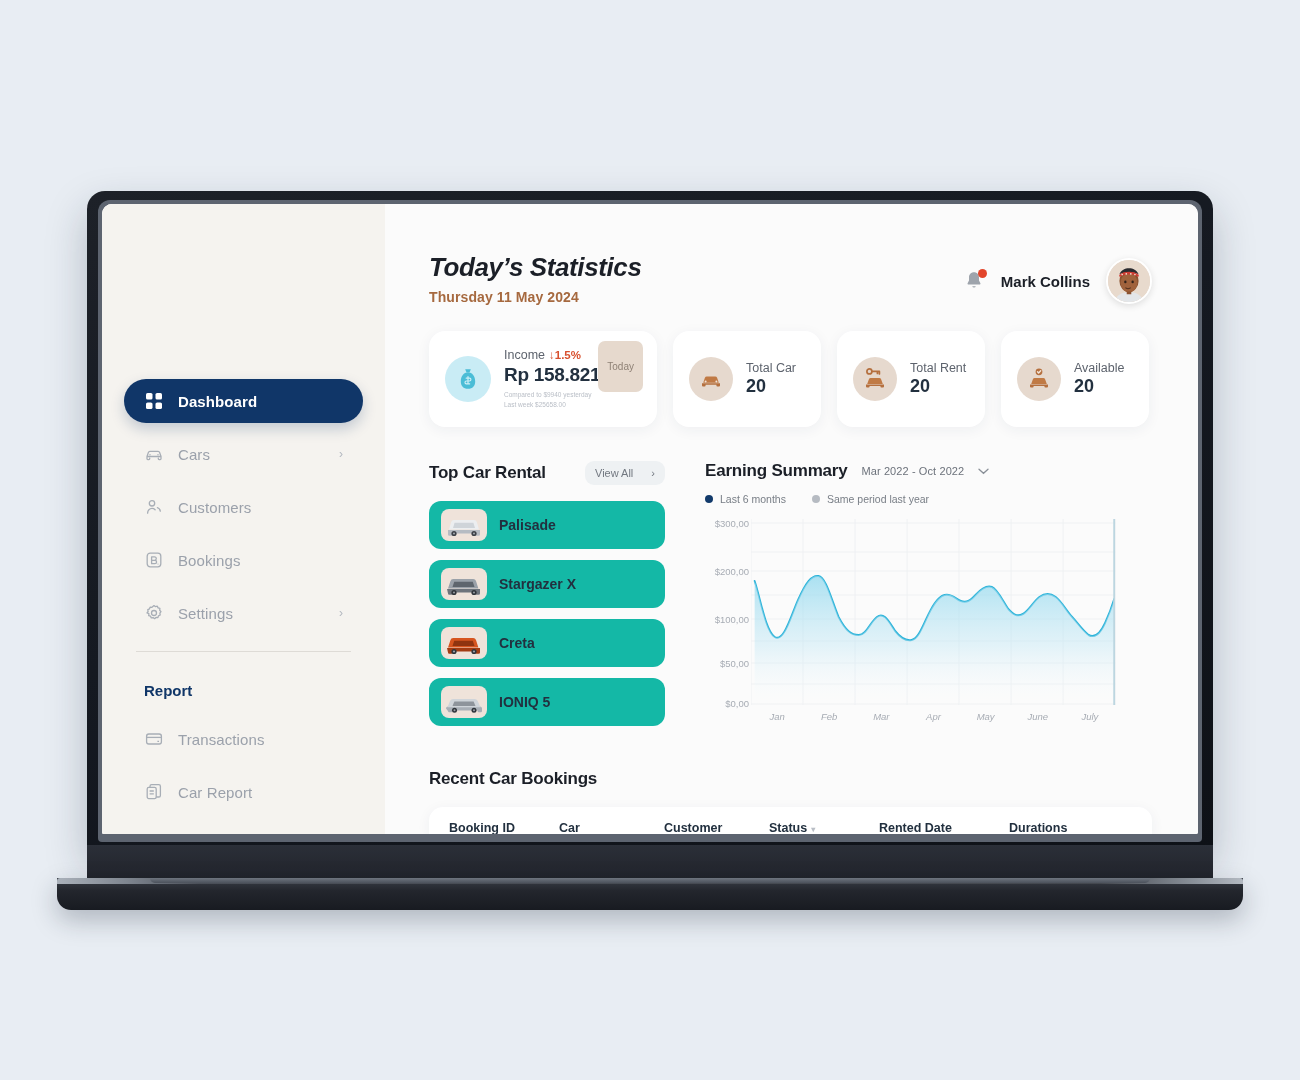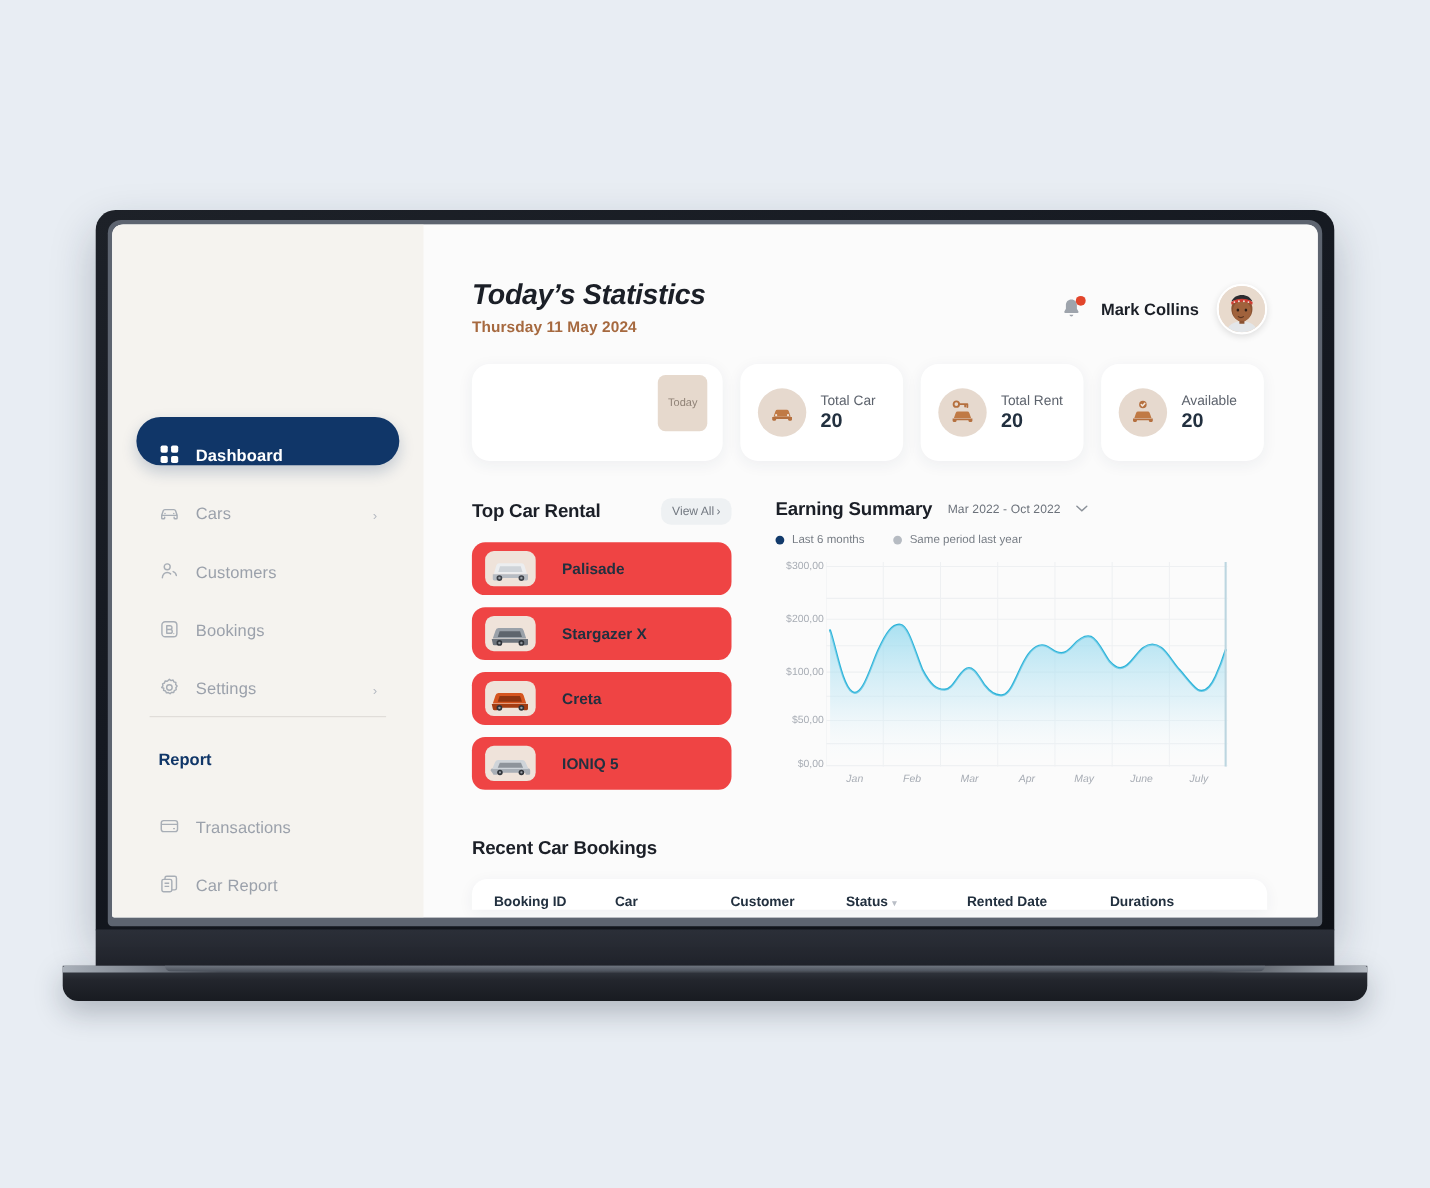--- a/index.html
+++ b/index.html
@@ -60,21 +60,21 @@
   .app { position: absolute; inset: 0; display: flex; background: #fbfbfb; }
 
   
   .sidebar {
     width: 283px; flex: 0 0 283px; height: 100%;
     background: #f5f3ef;
     padding: 175px 22px 0 22px;
     position: relative;
   }
   .nav-item {
-    display: flex; align-items: flex-end; gap: 14px;
+    display: flex; align-items: center; gap: 14px;
     height: 44px; padding: 0 20px; border-radius: 22px;
     color: #9ba1ab; font-size: 15px; letter-spacing: .1px;
     margin-bottom: 9px; cursor: pointer;
   }
   .nav-item.active {
     background: #103668; color: #ffffff; font-weight: bold;
     box-shadow: 0 6px 14px rgba(16,54,104,.22);
   }
   .nav-item .nv-ico { width: 20px; height: 20px; flex: 0 0 20px; display: flex; align-items: center; justify-content: center; }
   .nav-item .nv-label { flex: 1; }
@@ -121,27 +121,27 @@
   .mini-value { font-size: 18px; font-weight: bold; color: #22303f; margin-top: 1px; }
 
   
   .lower { display: flex; gap: 40px; margin-top: 34px; }
   .col-left { width: 236px; flex: 0 0 236px; }
   .col-right { flex: 1; }
 
   .sect-head { display: flex; align-items: center; justify-content: space-between; margin-bottom: 16px; }
   .sect-title { font-size: 17px; font-weight: bold; color: #1b1f27; letter-spacing: -.2px; }
   .view-all {
-    display: flex; align-items: center; gap: 2px;
+    display: flex; align-items: center; gap: 18px;
     background: #eef1f3; border-radius: 9px; padding: 6px 10px;
     font-size: 11px; color: #727880; cursor: pointer;
   }
   .car-row {
-    display: flex; align-items: center; gap: 24px;
-    background: #ef4444; border-radius: 12px;
+    display: flex; align-items: center; gap: 12px;
+    background: #14b8a6; border-radius: 12px;
     padding: 8px 12px; margin-bottom: 11px; cursor: pointer;
   }
   .car-thumb { width: 46px; height: 32px; flex: 0 0 46px; border-radius: 8px; background: #efe3da; position: relative; overflow: hidden; }
   .car-name { font-size: 14px; font-weight: bold; color: #22303f; }
 
   .earn-head { display: flex; align-items: center; gap: 14px; }
   .earn-range { font-size: 11px; color: #6c727b; letter-spacing: .1px; }
   .earn-chev { font-size: 10px; color: #8a9098; cursor: pointer; }
   .legend { display: flex; gap: 26px; margin-top: 12px; }
   .lg { display: flex; align-items: center; gap: 7px; font-size: 10.5px; color: #787e86; }
@@ -295,20 +295,40 @@
                 <path d="M20.5 34.5h5v3h-5z" fill="#8a5231"></path>
               </svg>
             </div>
           </div>
         </div>
 
         <div class="stats-row">
 
           <div class="card income-card">
             <div class="today-badge">Today</div>
+            <div class="income-body">
+              <div class="income-circle">
+                <svg width="22" height="24" viewBox="0 0 22 24">
+                  <path d="M8.2 2.2h5.6l-1.2 3.1H9.4z" fill="#4bbdd6"></path>
+                  <path d="M11 5.3c4.2 0 7.2 4.1 7.2 9.2 0 4.5-2.6 7.3-7.2 7.3s-7.2-2.8-7.2-7.3c0-5.1 3-9.2 7.2-9.2z" fill="#4bbdd6"></path>
+                  <path d="M11 9.5v7M9.2 11.2h3.3a1.4 1.4 0 0 1 0 2.8H9.4a1.4 1.4 0 0 0 0 2.8h3.3" stroke="#cdeef6" stroke-width="1.2" fill="none" stroke-linecap="round"></path>
+                </svg>
+              </div>
+              <div>
+                <div class="income-label">
+                  <span>Income</span>
+                  <span class="income-delta">↓1.5%</span>
+                </div>
+                <div class="income-value">Rp 158.821,880</div>
+                <div class="income-sub">
+                  <div>Compared to $9940 yesterday</div>
+                  <div>Last week $25658.00</div>
+                </div>
+              </div>
+            </div>
           </div>
 
           <div class="card mini-card">
             <div class="mini-circle">
               <svg width="24" height="20" viewBox="0 0 24 20">
                 <path d="M3 14.2h18v2.2a1 1 0 0 1-1 1h-1.6a1 1 0 0 1-1-1v-.6H6.6v.6a1 1 0 0 1-1 1H4a1 1 0 0 1-1-1z" fill="#b5703f"></path>
                 <path d="M4.2 13.8l1.7-5a2 2 0 0 1 1.9-1.3h8.4a2 2 0 0 1 1.9 1.3l1.7 5z" fill="#c07a45"></path>
                 <circle cx="6.6" cy="12.4" r="1" fill="#f0e3d8"></circle>
                   <circle cx="17.4" cy="12.4" r="1" fill="#f0e3d8"></circle>
               </svg>

